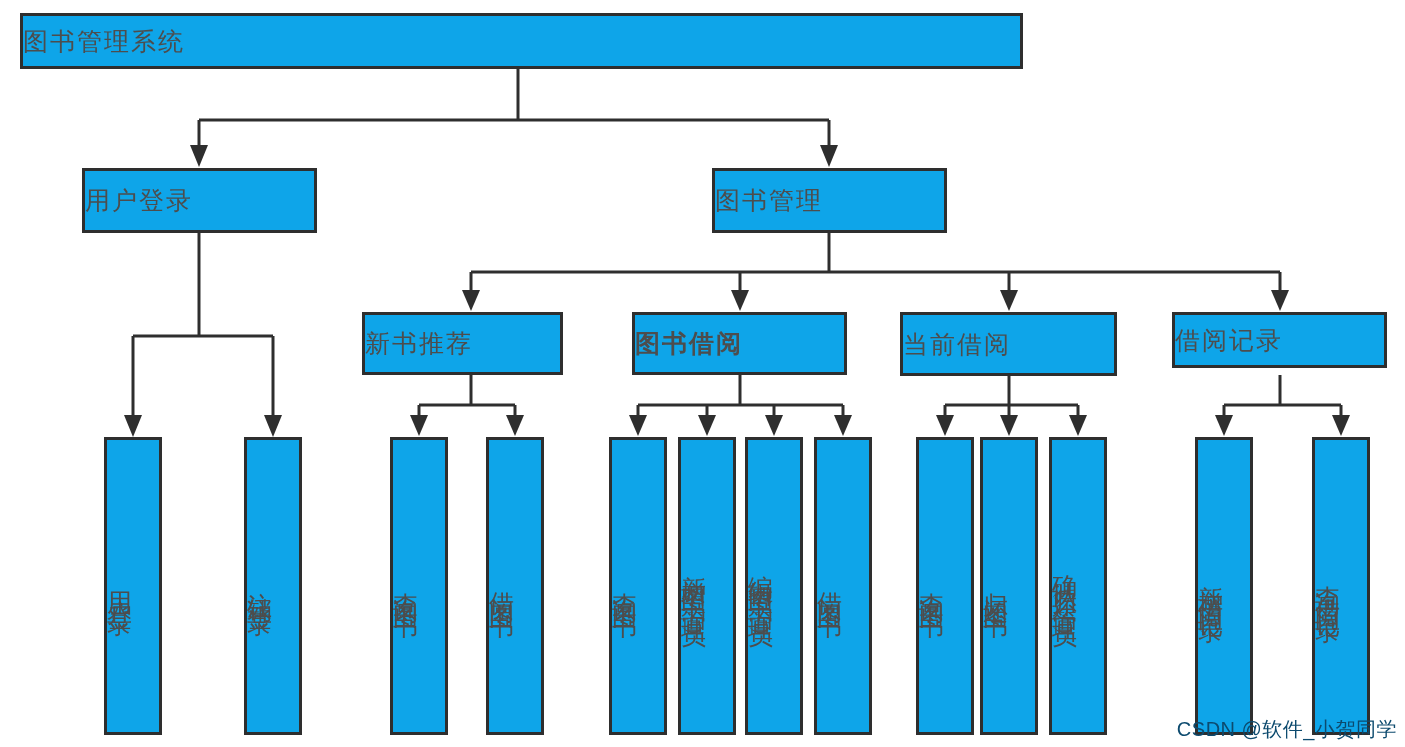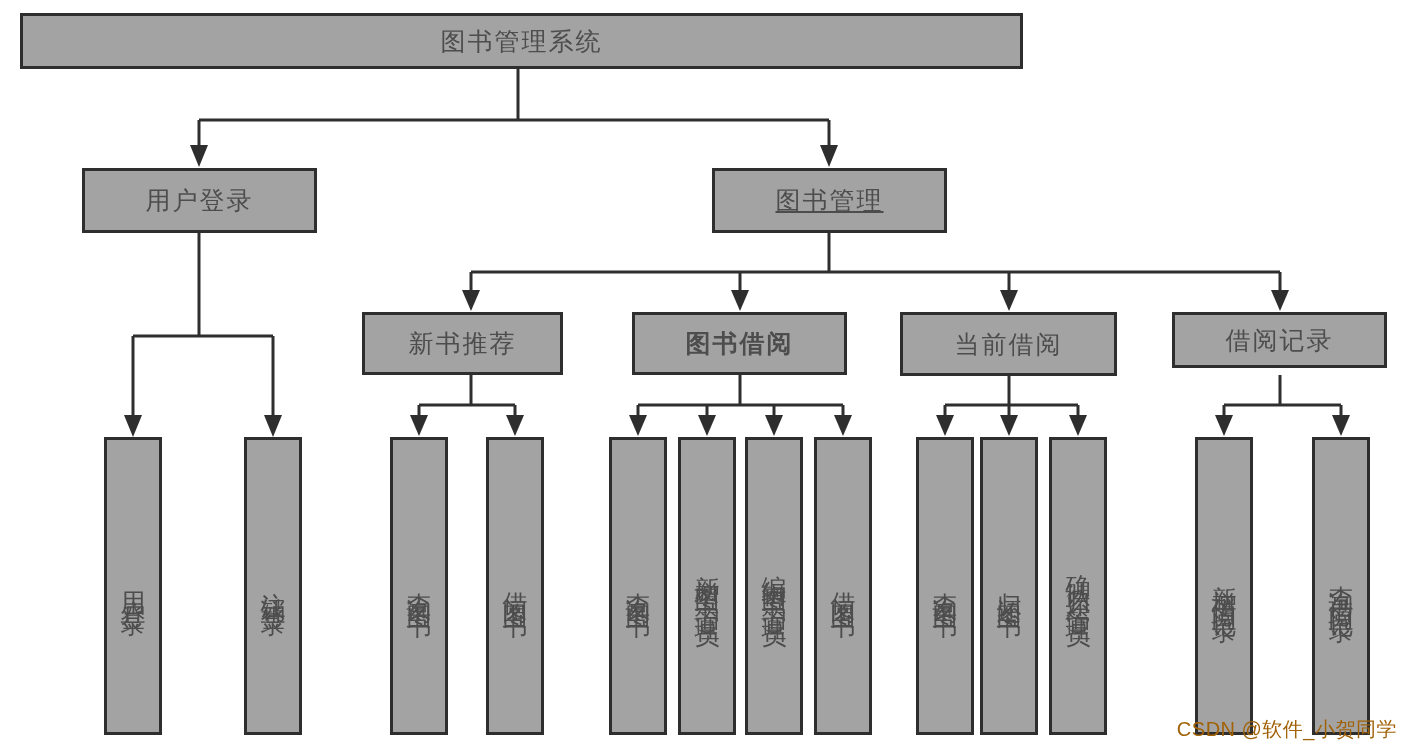--- a/index.html
+++ b/index.html
@@ -26,25 +26,24 @@
     stroke: #2e2e2e;
     stroke-width: 3;
   }
   .connectors path {
     fill: #2e2e2e;
     stroke: none;
   }
   .box {
     position: absolute;
     box-sizing: border-box;
-    background: #a3a3a3;
+    background: #0ea5e9;
     border: 3px solid #2e2e2e;
     display: flex;
     align-items: center;
-    justify-content: center;
     color: #4d4d4d;
   }
   .h-label {
     font-size: 25px;
     letter-spacing: 2px;
     white-space: nowrap;
   }
   .v-label {
     writing-mode: vertical-rl;
     text-orientation: mixed;
@@ -52,21 +51,21 @@
     line-height: 1;
     letter-spacing: 7px;
     white-space: nowrap;
   }
   .watermark {
     position: absolute;
     top: 716px;
     right: 8px;
     font-size: 20px;
     letter-spacing: 0.5px;
-    color: #a16207;
+    color: #0c4a6e;
     z-index: 10;
     white-space: nowrap;
     text-align: right;
   }
 </style>
 </head>
 <body>
 
 <div class="canvas">
 
@@ -146,21 +145,21 @@
     </g>
   </svg>
 
   <div class="box" style="left:20px; top:13px; width:1003px; height:56px;">
     <span class="h-label">图书管理系统</span>
   </div>
 
   <div class="box" style="left:82px; top:168px; width:235px; height:65px;">
     <span class="h-label">用户登录</span>
   </div>
-  <div class="box" style="left:712px; top:168px; width:235px; height:65px;text-decoration:underline;">
+  <div class="box" style="left:712px; top:168px; width:235px; height:65px;">
     <span class="h-label">图书管理</span>
   </div>
 
   <div class="box" style="left:362px; top:312px; width:201px; height:63px;">
     <span class="h-label">新书推荐</span>
   </div>
   <div class="box" style="left:632px; top:312px; width:215px; height:63px;font-weight:bold;">
     <span class="h-label">图书借阅</span>
   </div>
   <div class="box" style="left:900px; top:312px; width:217px; height:64px;">

